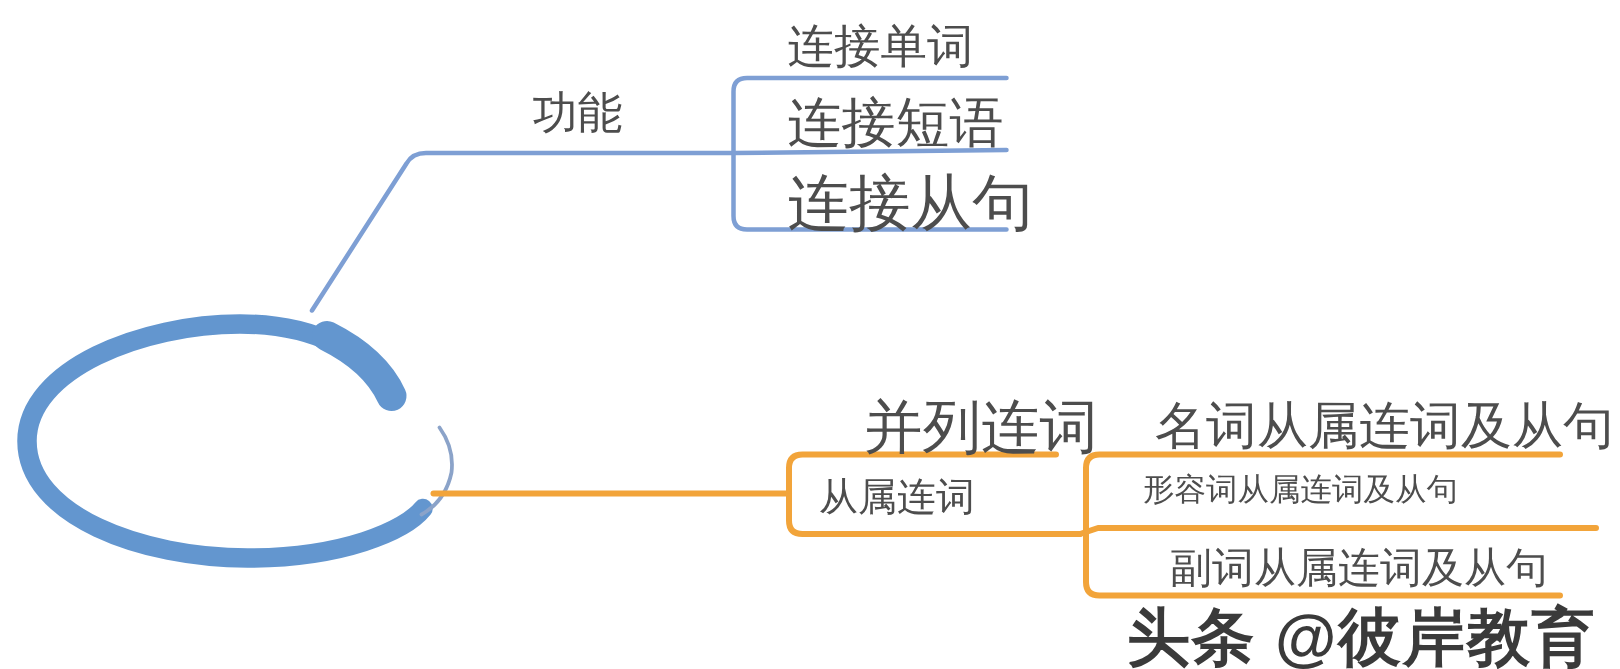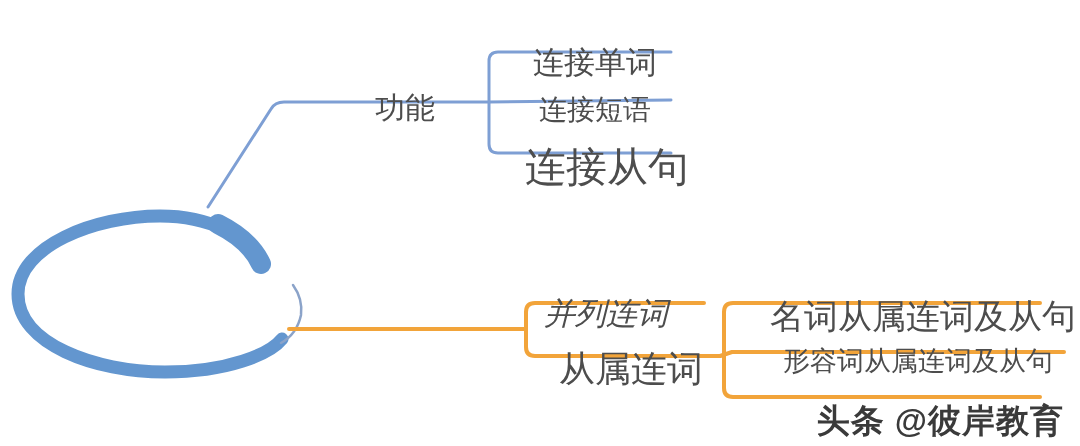--- a/index.html
+++ b/index.html
@@ -9,39 +9,37 @@
     background:#ffffff;
     overflow:hidden;
     font-family:"Liberation Serif","DejaVu Serif",serif;
   }
   #wires{position:absolute;left:0;top:0;}
   .label{
     position:absolute;
     color:#4d4d4d;
     line-height:1;
     white-space:nowrap;
-    text-align:center;
     font-family:"Liberation Serif","DejaVu Serif",serif;
-    margin-top:32px;
   }
   .root-label   {left:109px;top:271px;width:100px;font-size:33px;}
   .fn-label     {left:355px;top:61px; width:100px;font-size:30px;}
   .fn-child-1   {left:525px;top:15px; width:140px;font-size:31px;}
-  .fn-child-2   {left:525px;top:64px; width:140px;font-size:28px;}
+  .fn-child-2   {left:525px;top:64px; width:140px;font-size:36px;}
   .fn-child-3   {left:525px;top:115px;width:140px;font-size:41px;}
   .usage-label  {left:329px;top:286px;width:140px;font-size:34px;}
-  .coord-label  {left:536px;top:266px;width:140px;font-size:31px;font-style:italic;}
-  .subord-label {left:559px;top:319px;width:140px;font-size:36px;}
+  .coord-label  {left:576px;top:266px;width:140px;font-size:39px;}
+  .subord-label {left:546px;top:319px;width:140px;font-size:26px;}
   .noun-label   {left:770px;top:268px;width:280px;font-size:34px;}
-  .adj-label    {left:762px;top:316px;width:312px;font-size:27px;}
+  .adj-label    {left:762px;top:316px;width:312px;font-size:21px;}
   .adv-label    {left:780px;top:366px;width:280px;font-size:28px;}
   .watermark{
     position:absolute;
     right:16px;top:404px;
-    font-size:33px;
+    font-size:42px;
     font-weight:bold;
     color:#3a3a3a;
     font-family:"Liberation Sans","DejaVu Sans",sans-serif;
     text-shadow:-2px -2px 0 #ffffff, 2px -2px 0 #ffffff,
                 -2px 2px 0 #ffffff, 2px 2px 0 #ffffff,
                  0 0 3px #ffffff;
     letter-spacing:1px;
     line-height:1;
     white-space:nowrap;
   }
@@ -71,15 +69,16 @@
   <div class="label fn-label">功能</div>
   <div class="label fn-child-1">连接单词</div>
   <div class="label fn-child-2">连接短语</div>
   <div class="label fn-child-3">连接从句</div>
 
   <div class="label coord-label">并列连词</div>
   <div class="label subord-label">从属连词</div>
 
   <div class="label noun-label">名词从属连词及从句</div>
   <div class="label adj-label">形容词从属连词及从句</div>
+  <div class="label adv-label">副词从属连词及从句</div>
 
   <div class="watermark">头条 @彼岸教育</div>
 </div>
 
 </body></html>

